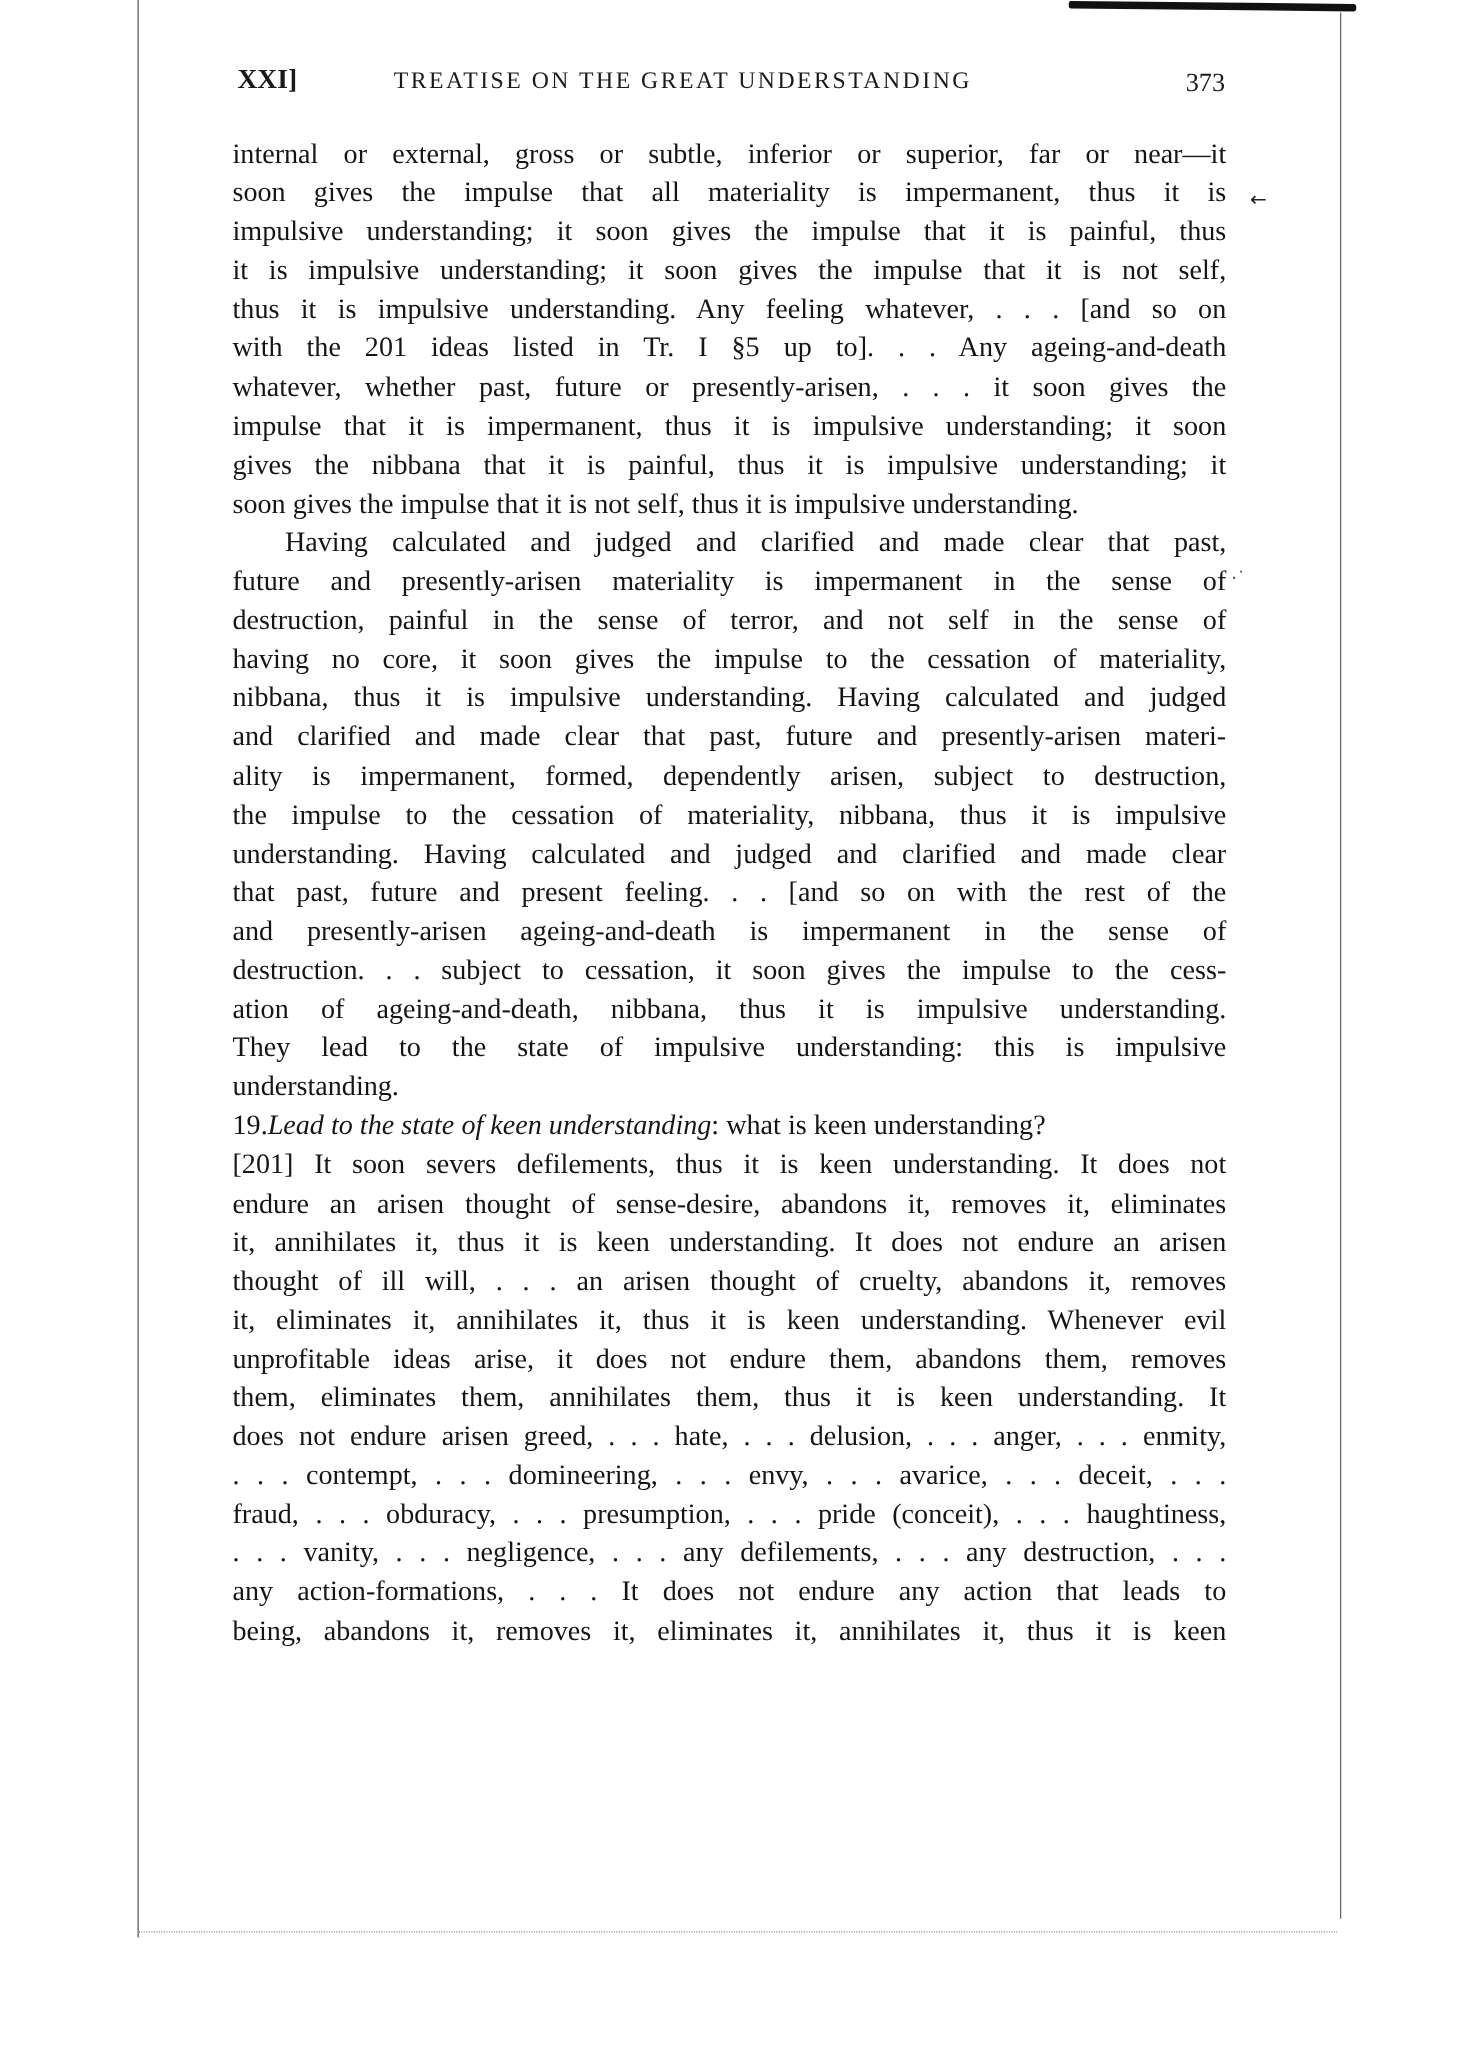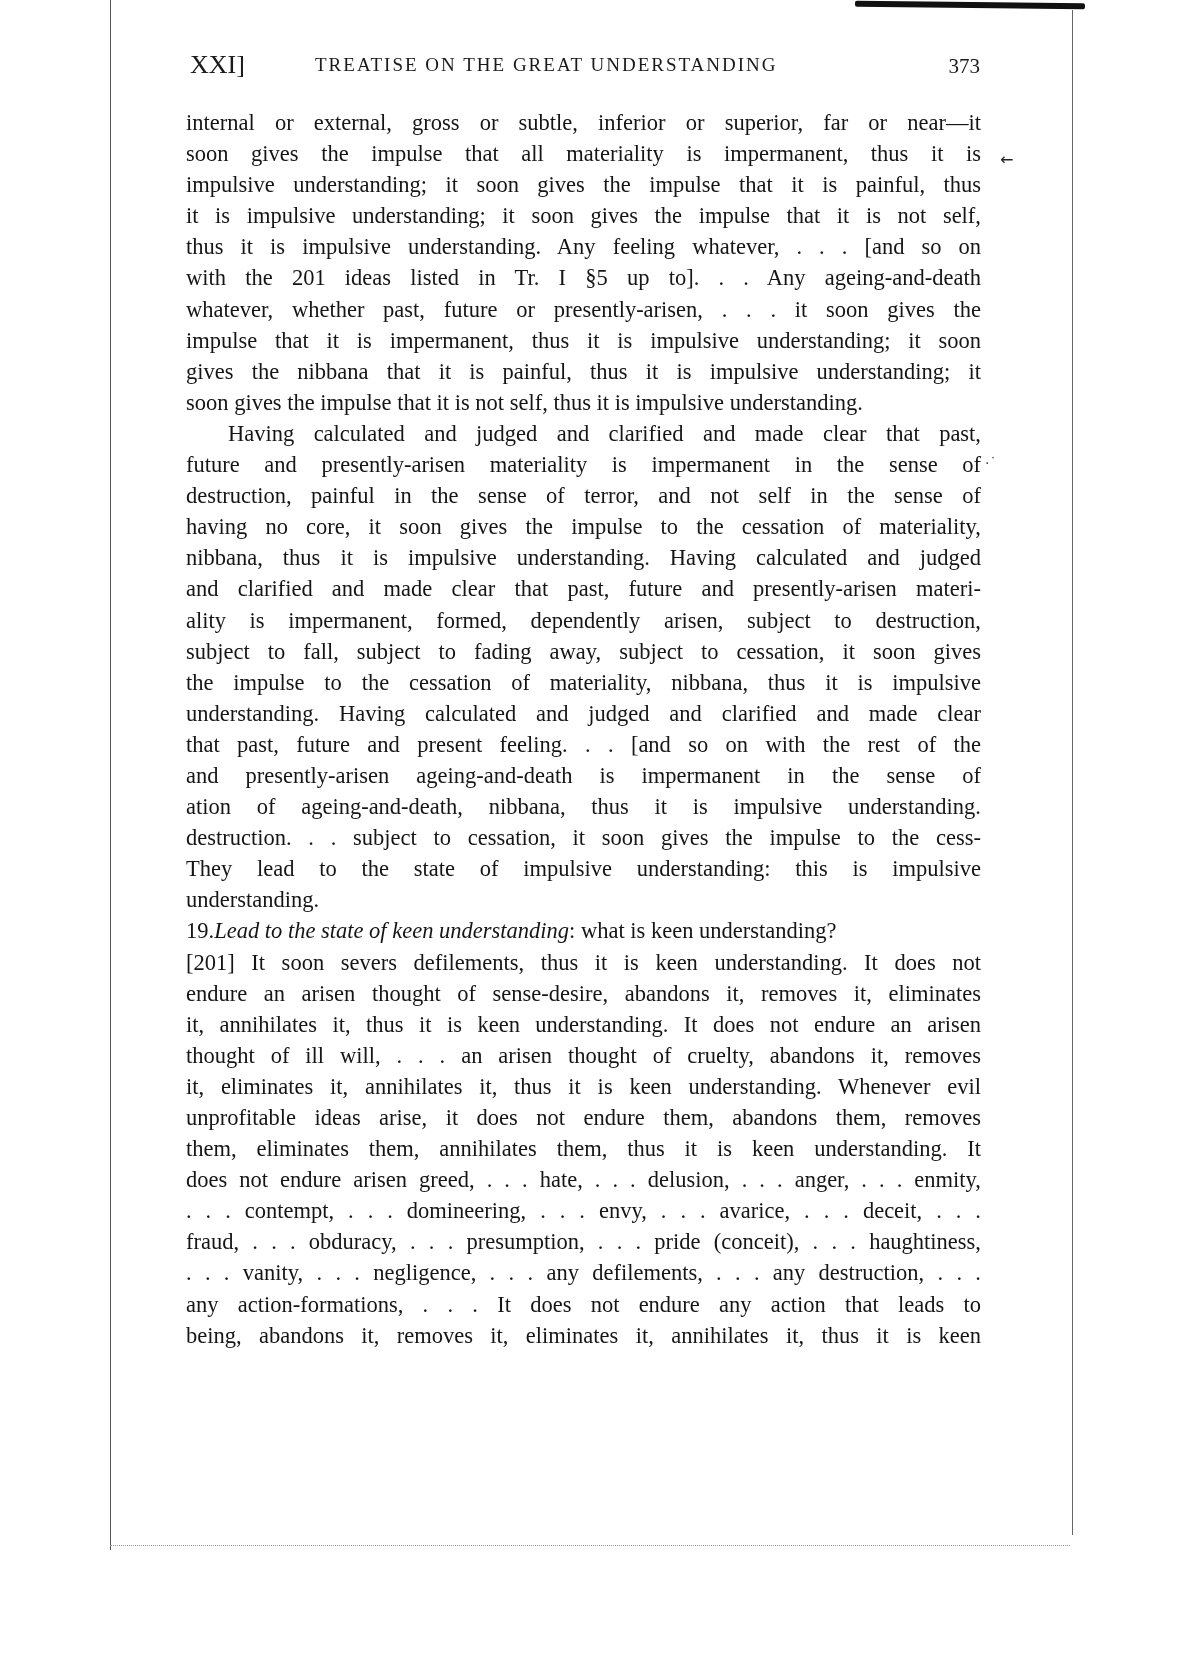--- a/index.html
+++ b/index.html
@@ -3,21 +3,21 @@
 <meta charset="utf-8">
 <style>
   html, body { margin: 0; padding: 0; background: #ffffff; }
   body { width: 1184px; height: 1653px; position: relative; overflow: hidden; }
   .page-frame-left { position: absolute; left: 110px; top: 0; width: 1px; height: 1550px; background: #555; }
   .page-frame-right { position: absolute; left: 1072px; top: 10px; width: 1px; height: 1525px; background: #666; }
   .page-top-edge { position: absolute; left: 855px; top: 2px; width: 230px; height: 6px; background: #111; transform: skewY(0.6deg); border-radius: 2px; }
   .bottom-dots { position: absolute; left: 110px; top: 1545px; width: 960px; height: 0; border-top: 1px dotted #999; }
   .running-head { position: absolute; left: 190px; top: 50px; width: 810px; height: 40px;
     font-family: "Liberation Serif", serif; color: #1a1a1a; }
-  .rh-chapter { position: absolute; left: 0; top: 0; font-size: 26px; }
+  .rh-chapter { position: absolute; left: 0; top: 0; font-size: 22px; font-weight: bold; }
   .rh-title { position: absolute; left: 125px; top: 4px; font-size: 19px; letter-spacing: 2px; }
   .rh-page { position: absolute; right: 20px; top: 4px; font-size: 21px; }
   .text-block { position: absolute; left: 186px; top: 107px; width: 795px;
     font-family: "Liberation Serif", serif; font-size: 22.5px; line-height: 31.1px; color: #151515; }
   .line { white-space: nowrap; text-align: justify; text-align-last: justify; display: block; height: 31.1px; }
   .line.last { text-align-last: left; }
   .line.indent { padding-left: 42px; }
   .it { font-style: italic; }
   .mark-arrow { position: absolute; left: 1000px; top: 150px; font-size: 16px; color: #222; font-family: "DejaVu Sans", sans-serif; }
   .mark-dots { position: absolute; left: 985px; top: 455px; font-size: 14px; color: #444; font-family: "DejaVu Sans", sans-serif; }
@@ -47,27 +47,26 @@
     <span class="line">impulse that it is impermanent, thus it is impulsive understanding; it soon</span>
     <span class="line">gives the nibbana that it is painful, thus it is impulsive understanding; it</span>
     <span class="line last">soon gives the impulse that it is not self, thus it is impulsive understanding.</span>
     <span class="line indent">Having calculated and judged and clarified and made clear that past,</span>
     <span class="line">future and presently-arisen materiality is impermanent in the sense of</span>
     <span class="line">destruction, painful in the sense of terror, and not self in the sense of</span>
     <span class="line">having no core, it soon gives the impulse to the cessation of materiality,</span>
     <span class="line">nibbana, thus it is impulsive understanding. Having calculated and judged</span>
     <span class="line">and clarified and made clear that past, future and presently-arisen materi-</span>
     <span class="line">ality is impermanent, formed, dependently arisen, subject to destruction,</span>
-    <span class="line">subject to fall, subject to fading away, subject to cessation, it soon gives</span>
     <span class="line">the impulse to the cessation of materiality, nibbana, thus it is impulsive</span>
     <span class="line">understanding. Having calculated and judged and clarified and made clear</span>
     <span class="line">that past, future and present feeling. . . [and so on with the rest of the</span>
     <span class="line">and presently-arisen ageing-and-death is impermanent in the sense of</span>
+    <span class="line">destruction. . . subject to cessation, it soon gives the impulse to the cess-</span>
     <span class="line">ation of ageing-and-death, nibbana, thus it is impulsive understanding.</span>
-    <span class="line">destruction. . . subject to cessation, it soon gives the impulse to the cess-</span>
     <span class="line">They lead to the state of impulsive understanding: this is impulsive</span>
     <span class="line last">understanding.</span>
     <span class="line" style="text-align-last: left;"><span style="margin-right: 0;">19.</span><span class="it">Lead to the state of keen understanding</span><span>: what is keen understanding?</span></span>
     <span class="line">[201] It soon severs defilements, thus it is keen understanding. It does not</span>
     <span class="line">endure an arisen thought of sense-desire, abandons it, removes it, eliminates</span>
     <span class="line">it, annihilates it, thus it is keen understanding. It does not endure an arisen</span>
     <span class="line">thought of ill will, . . . an arisen thought of cruelty, abandons it, removes</span>
     <span class="line">it, eliminates it, annihilates it, thus it is keen understanding. Whenever evil</span>
     <span class="line">unprofitable ideas arise, it does not endure them, abandons them, removes</span>
     <span class="line">them, eliminates them, annihilates them, thus it is keen understanding. It</span>

